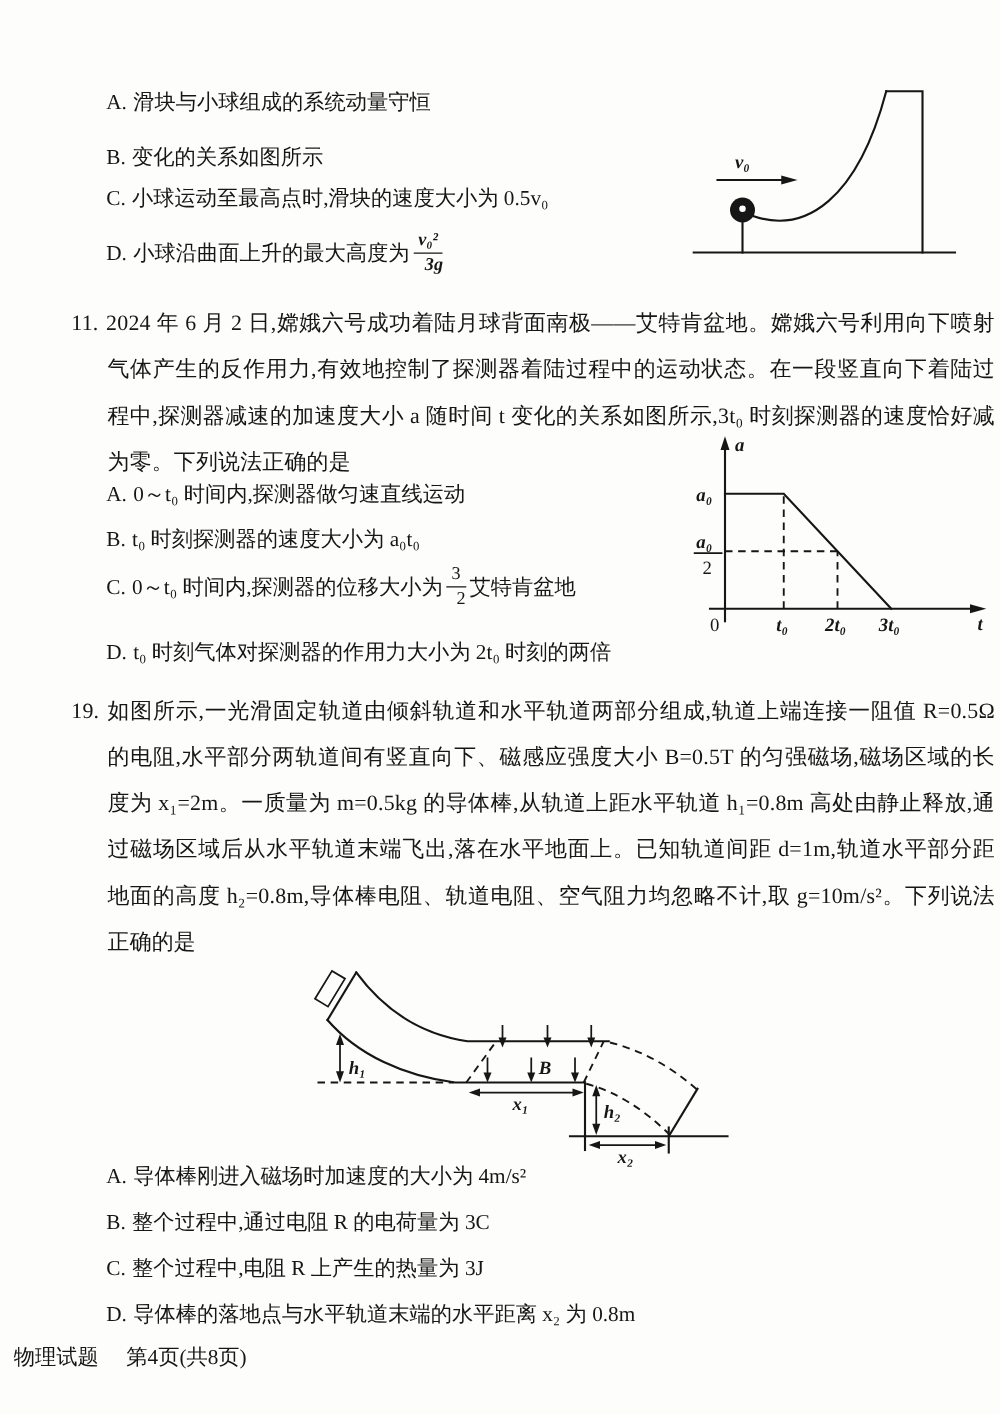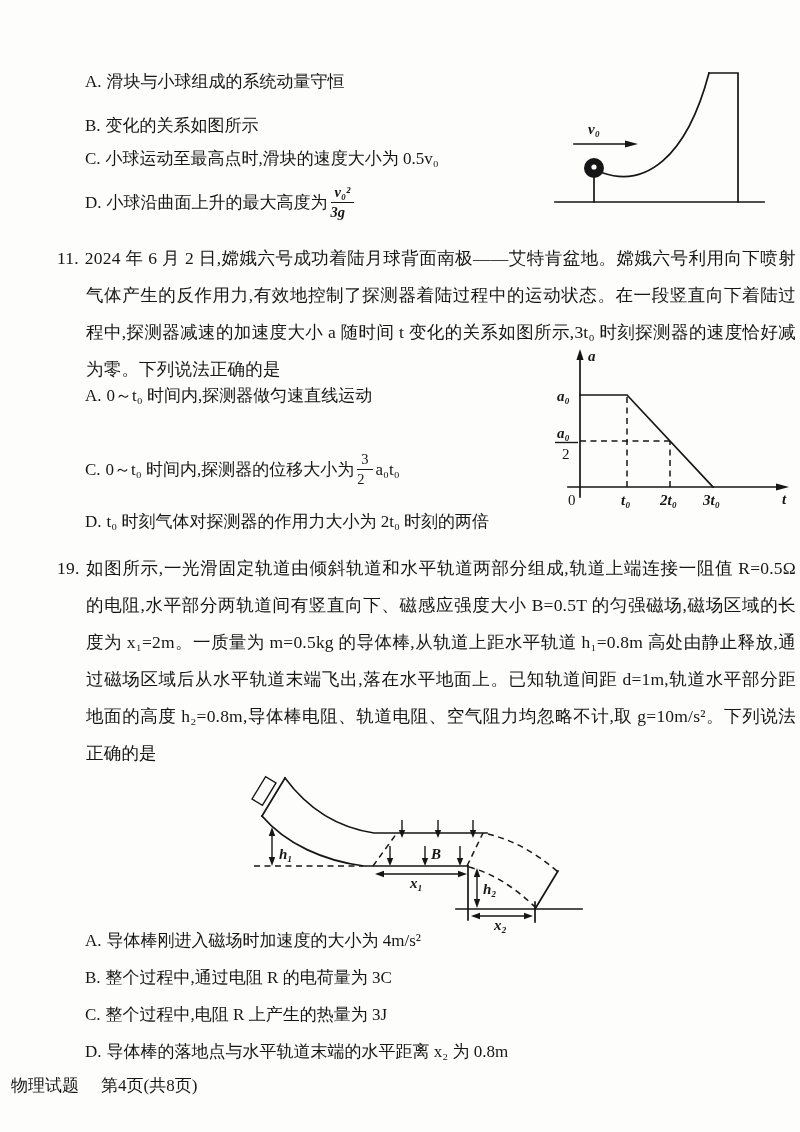--- a/index.html
+++ b/index.html
@@ -13,21 +13,21 @@
     font-size:17.5px; line-height:37px; text-align:justify;
     padding-left:29px; text-indent:-29px; letter-spacing:0.2px;
   }
   .qnum { margin-right:6px; }
   .opt {
     position:absolute; left:85px; white-space:nowrap;
     font-size:17px; line-height:23px;
   }
   .opt-flex { display:flex; align-items:center; }
   .olabel { margin-right:5px; }
-  .frac { display:inline-block; vertical-align:middle; text-align:left;
+  .frac { display:inline-block; vertical-align:middle; text-align:right;
           font-size:14.5px; line-height:1.15; margin:0 3px; }
   .frac .num { display:block; border-bottom:1.6px solid #161616; padding:0 4px 1px; }
   .frac .den { display:block; padding-top:1px; }
   .footer { position:absolute; top:1074px; left:0; width:100%;
             font-size:17px; }
   .footer span { margin:0 11px; }
   svg { position:absolute; overflow:visible; }
   .s { stroke:#161616; stroke-width:1.7; fill:none; stroke-linecap:square; }
   .sw1 { stroke:#161616; stroke-width:1.4; fill:none; }
   .d { stroke:#161616; stroke-width:1.5; fill:none; stroke-dasharray:6 4.5; }
@@ -73,28 +73,31 @@
     <text class="it" x="36" y="78">v₀</text>
   </svg>
 
   <p class="para" style="top:240px">
     <span class="qnum">11.</span><span>2024 年 6 月 2 日,嫦娥六号成功着陆月球背面南极——艾特肯盆地。嫦娥六号利用向下喷射气体产生的反作用力,有效地控制了探测器着陆过程中的运动状态。在一段竖直向下着陆过程中,探测器减速的加速度大小 a 随时间 t 变化的关系如图所示,3t₀ 时刻探测器的速度恰好减为零。下列说法正确的是</span>
   </p>
 
   <div class="opt" style="top:384px">
     <span class="olabel">A.</span><span>0～t₀ 时间内,探测器做匀速直线运动</span>
   </div>
+  <div class="opt" style="top:420px">
+    <span class="olabel">B.</span><span>t₀ 时刻探测器的速度大小为 a₀t₀</span>
+  </div>
   <div class="opt opt-flex" style="top:451px">
     <span class="olabel">C.</span>
       <span>0～t₀ 时间内,探测器的位移大小为</span>
     <span class="frac">
       <span class="num">3</span>
       <span class="den">2</span>
     </span>
-    <span>a₀t₀</span>
+    <span>艾特肯盆地</span>
   </div>
   <div class="opt" style="top:510px">
     <span class="olabel">D.</span><span>t₀ 时刻气体对探测器的作用力大小为 2t₀ 时刻的两倍</span>
   </div>
 
   <svg style="left:552px; top:345px" width="250" height="172" viewBox="0 0 250 172">
     <g>
       <line class="s" x1="28" y1="152" x2="28" y2="12"></line>
       <polygon class="f" points="28,4 24.4,15 31.6,15"></polygon>
     </g>

